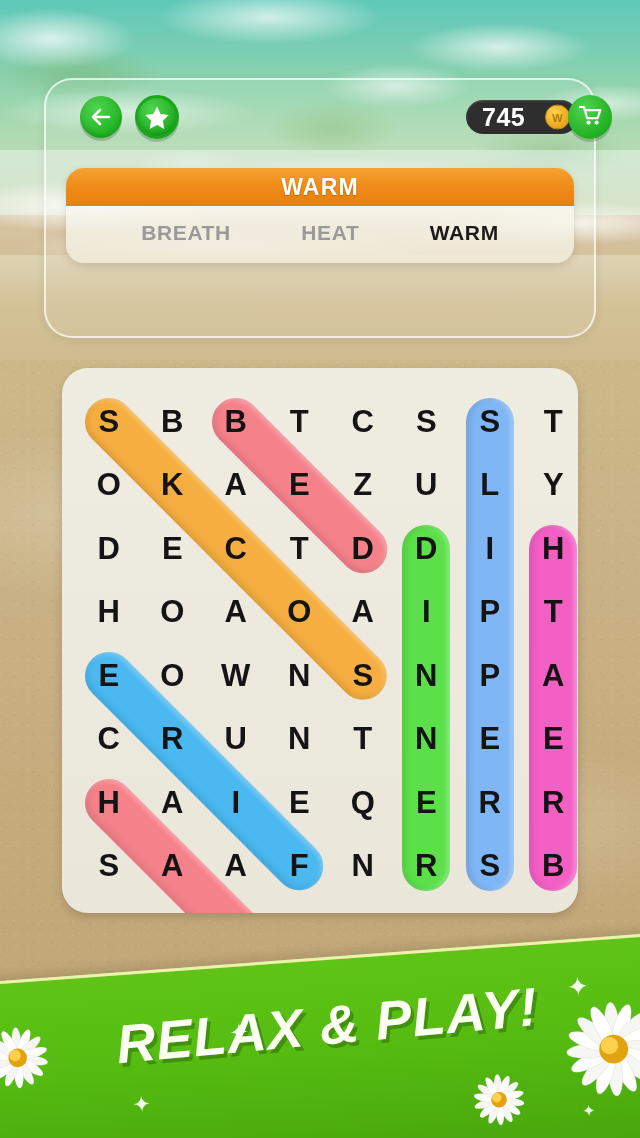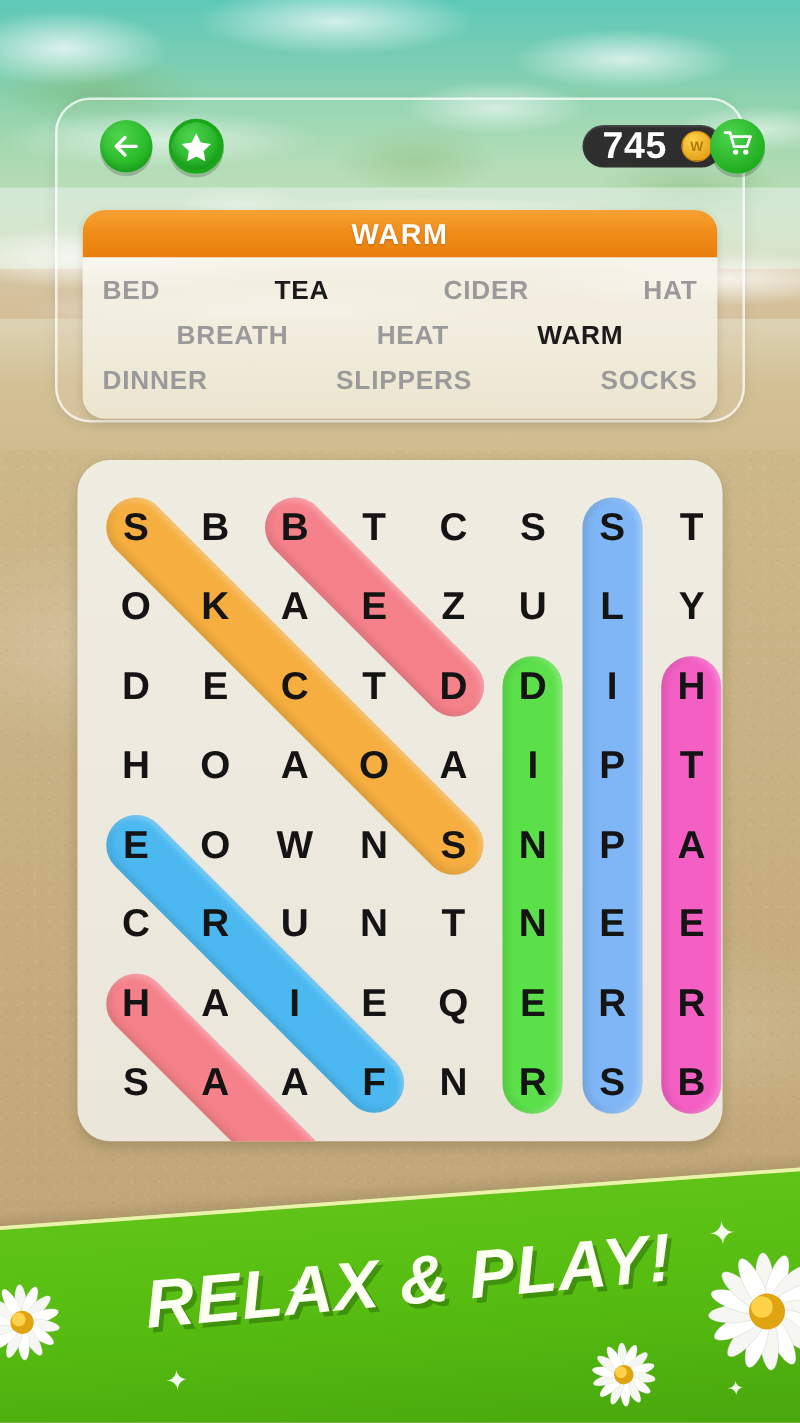--- a/index.html
+++ b/index.html
@@ -79,21 +79,21 @@
     background: radial-gradient(circle at 38% 30%, #4fd34f, #1fae1f 72%);
     border:3px solid #1aa81a; }
   .arrow-ic svg, .star-ic svg { display:block; }
 
   #coinPanel {
     position:absolute; right:62px; top:100px; height:34px; min-width:112px;
     border-radius:17px; background:#2e2e2e;
     display:flex; align-items:center; padding:0 40px 0 16px;
     box-shadow: inset 0 1px 2px rgba(255,255,255,.18);
   }
-  #coinCount { color:#fff; font-size:30px; font-weight:bold; letter-spacing:.5px; line-height:1; }
+  #coinCount { color:#fff; font-size:25px; font-weight:bold; letter-spacing:.5px; line-height:1; }
   #coinIcon {
     position:absolute; right:8px; top:50%; transform:translateY(-50%);
     width:25px; height:25px; border-radius:50%;
     background: radial-gradient(circle at 36% 30%, #ffd24a, #e8a51c 72%);
     border:1.5px solid #c98b10;
     display:flex; align-items:center; justify-content:center;
     color:#b07a0c; font-size:11px; font-weight:bold;
   }
   #cartBtn {
     position:absolute; right:28px; top:95px; width:44px; height:44px; border-radius:50%;
@@ -211,35 +211,24 @@
       <path d="M2 3 H6 L9.2 14.2 H19.6 L22.4 6.2 H7.2" fill="none" stroke="#fff" stroke-width="2.2" stroke-linecap="round" stroke-linejoin="round"></path>
       <circle cx="10.5" cy="18.6" r="2.1" fill="#fff"></circle>
       <circle cx="18.6" cy="18.6" r="2.1" fill="#fff"></circle>
     </svg>
   </span>
 </div>
 
 <div id="wordPanel">
   <div id="wordTitle">WARM</div>
   <div id="wordBody">
-      <div class="word-row r0">
-        <span class="word">BED</span>
-        <span class="word found">TEA</span>
-        <span class="word">CIDER</span>
-        <span class="word">HAT</span>
-      </div>
       <div class="word-row r1">
         <span class="word">BREATH</span>
         <span class="word">HEAT</span>
         <span class="word found">WARM</span>
-      </div>
-      <div class="word-row r2">
-        <span class="word">DINNER</span>
-        <span class="word">SLIPPERS</span>
-        <span class="word">SOCKS</span>
       </div>
     </div>
 </div>
 
 <div id="gridPanel">
   <div id="gridInner">
       <div class="hl" style="width: 407.21px; height: 48px; left: 46.75px; top: 53.75px; background: rgb(245, 174, 63); transform-origin: 24px 24px; transform: translate(-24px, -24px) rotate(45deg); box-shadow: rgba(0, 0, 0, 0.1) 0px -4px 6px inset, rgba(255, 255, 255, 0.3) 0px 3px 5px inset;"></div>
       <div class="hl" style="width: 227.605px; height: 48px; left: 173.75px; top: 53.75px; background: rgb(245, 129, 138); transform-origin: 24px 24px; transform: translate(-24px, -24px) rotate(45deg); box-shadow: rgba(0, 0, 0, 0.1) 0px -4px 6px inset, rgba(255, 255, 255, 0.3) 0px 3px 5px inset;"></div>
       <div class="hl" style="width: 365.5px; height: 48px; left: 364.25px; top: 180.75px; background: rgb(92, 224, 74); transform-origin: 24px 24px; transform: translate(-24px, -24px) rotate(90deg); box-shadow: rgba(0, 0, 0, 0.1) 0px -4px 6px inset, rgba(255, 255, 255, 0.3) 0px 3px 5px inset;"></div>
       <div class="hl" style="width: 492.5px; height: 48px; left: 427.75px; top: 53.75px; background: rgb(127, 182, 245); transform-origin: 24px 24px; transform: translate(-24px, -24px) rotate(90deg); box-shadow: rgba(0, 0, 0, 0.1) 0px -4px 6px inset, rgba(255, 255, 255, 0.3) 0px 3px 5px inset;"></div>

